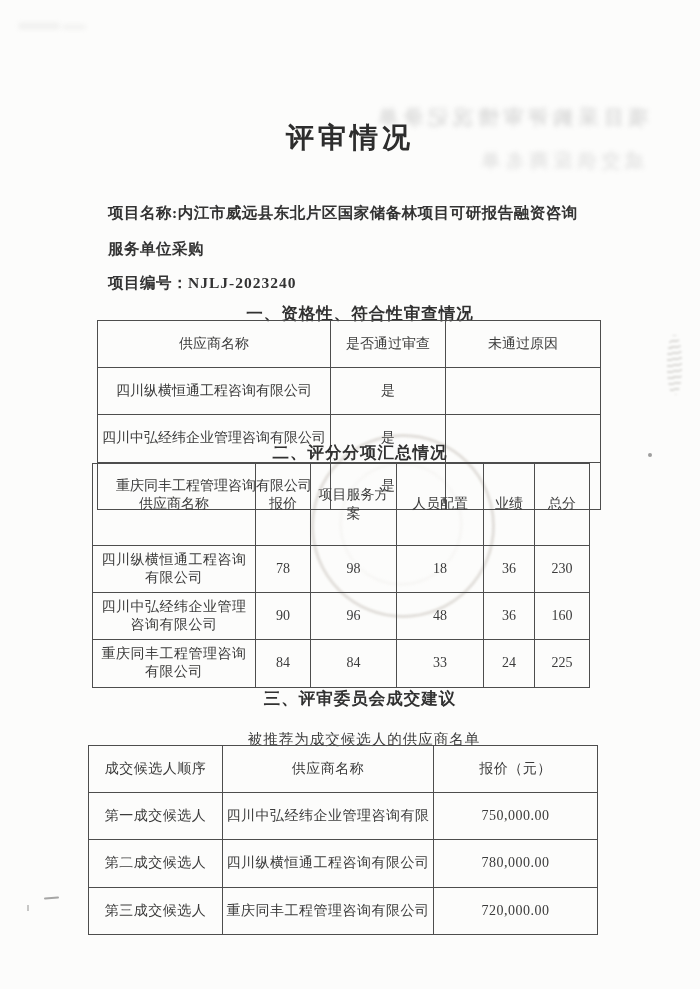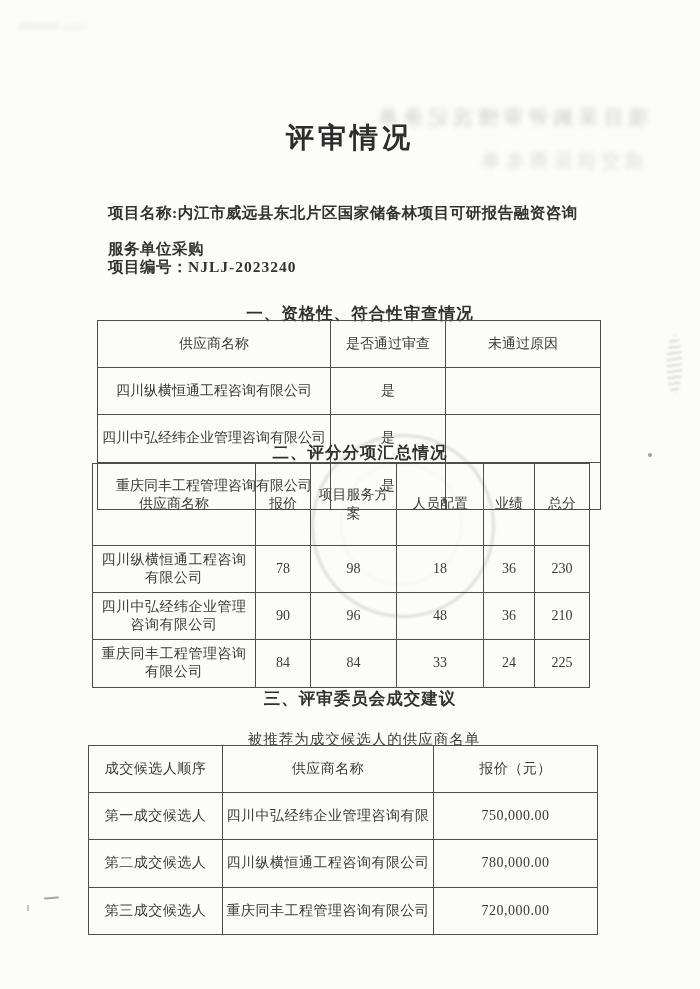--- a/index.html
+++ b/index.html
@@ -47,21 +47,21 @@
 
   
   .doc-title {
     position:absolute; left:92px; top:119px; width:516px; margin:0;
     text-align:center; font-size:28px; font-weight:bold; letter-spacing:4px; color:#2d2d2d;
   }
   .meta-line { position:absolute; left:108px; width:520px; font-size:15.5px;
     font-weight:bold; color:#333; letter-spacing:0.5px; white-space:nowrap; }
   .meta-1 { top:187px; }
   .meta-2 { top:223px; }
-  .meta-3 { top:241px; }
+  .meta-3 { top:257px; }
   .meta-3 .num { font-weight:600; letter-spacing:1px; }
 
   .section-heading {
     position:absolute; left:90px; width:516px; margin:12px; text-align:center;
     font-size:16.5px; font-weight:bold; color:#313131; letter-spacing:1px;
   }
   .sh-1 { top:291px; }
   .sh-2 { top:430px; }
   .sh-3 { top:676px; }
   .subtitle {
@@ -166,21 +166,21 @@
       <td>18</td>
       <td>36</td>
       <td>230</td>
     </tr>
     <tr class="dr">
       <td class="name">四川中弘经纬企业管理咨询有限公司</td>
       <td>90</td>
       <td>96</td>
       <td>48</td>
       <td>36</td>
-      <td>210</td>
+      <td>160</td>
     </tr>
     <tr class="dr">
       <td class="name">重庆同丰工程管理咨询有限公司</td>
       <td>84</td>
       <td>84</td>
       <td>33</td>
       <td>24</td>
       <td>225</td>
     </tr>
   </tbody>

